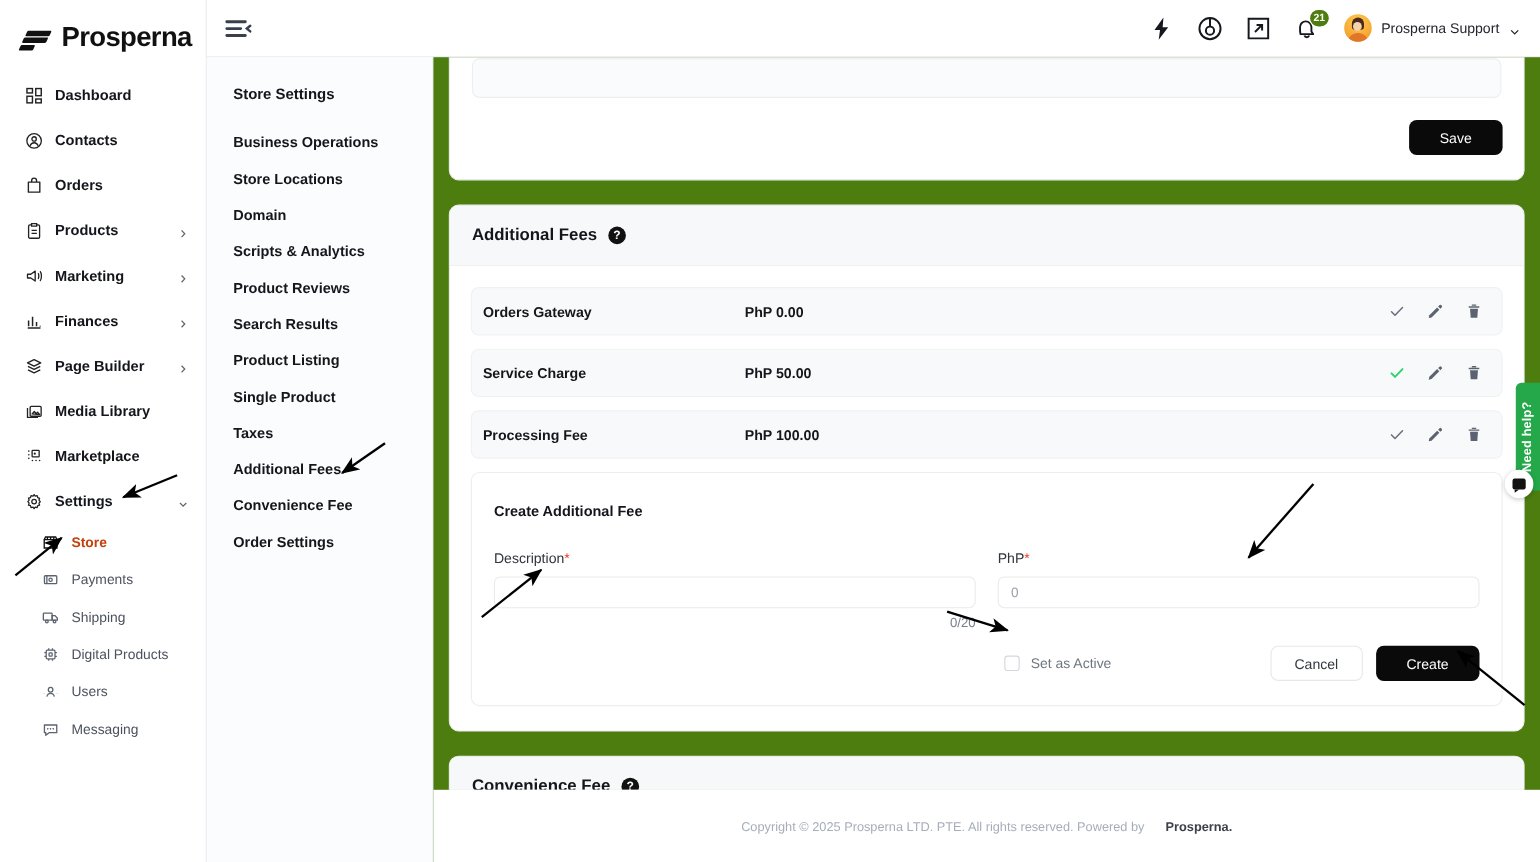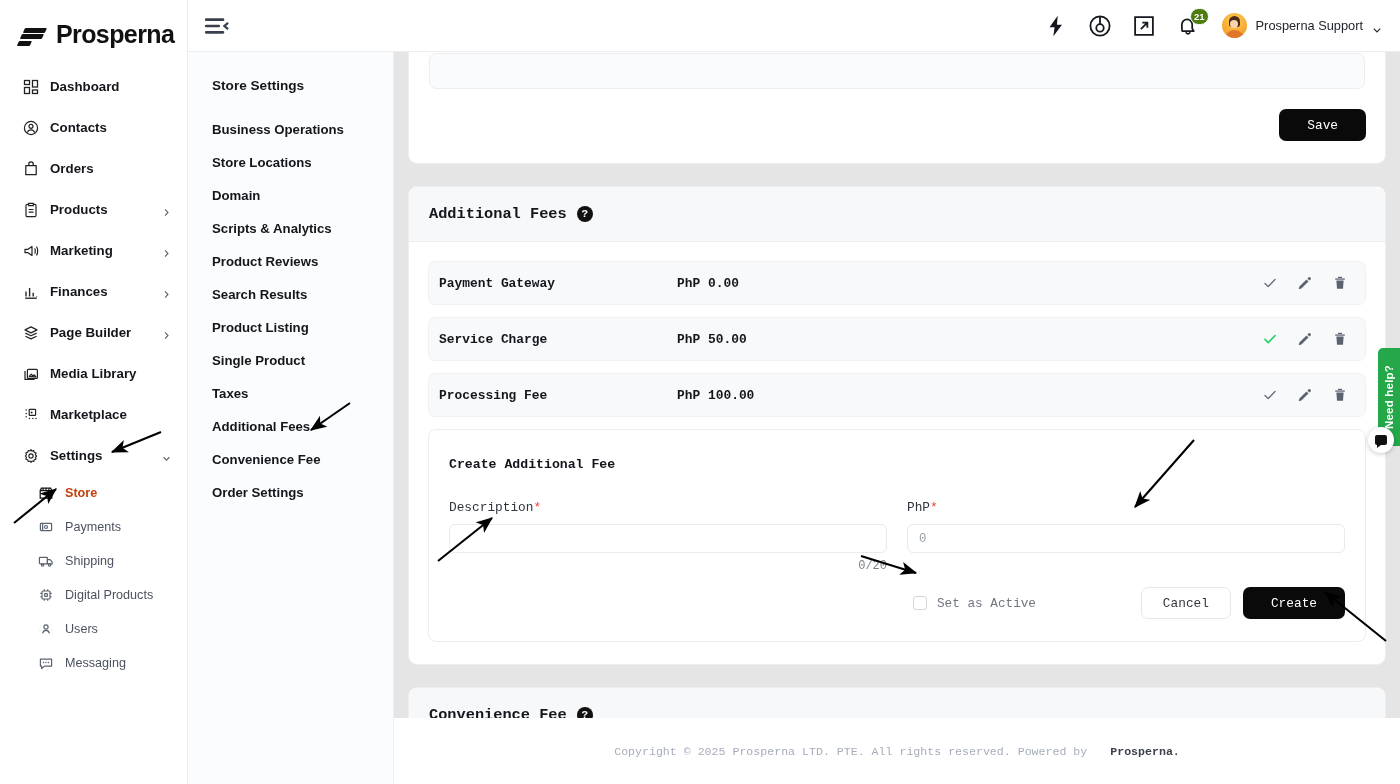--- a/index.html
+++ b/index.html
@@ -76,21 +76,21 @@
     width: 206px; flex: 0 0 206px; background: #fbfcfd; border-right: 1px solid #eceef2;
     padding: 26px 0 0 0; height: 100%;
   }
   .subnav-title { font-size: 13.6px; font-weight: 700; color: #14161c; padding: 0 0 0 24px; margin-bottom: 20px; }
   .subnav-item {
     font-size: 13.2px; font-weight: 700; color: #14161c; padding: 0 0 0 24px;
     height: 33px; display: flex; align-items: center; cursor: pointer; white-space: nowrap;
   }
 
   
-  .main { flex: 1; min-width: 0; background: #e5e5e5; display: flex; flex-direction: column; position: relative; font-family: Liberation Mono, monospace; }
+  .main { flex: 1; min-width: 0; background: #4d7c0f; display: flex; flex-direction: column; position: relative; }
   .main-scroll { flex: 1; padding: 0 14px; overflow: hidden; }
 
   .card { background: #fff; border: 1px solid #eceef0; border-radius: 9px; margin-bottom: 22px; }
   .card-top-partial { margin-top: -46px; }
   .ghost-field { height: 36px; margin: 0 20px; border: 1px solid #edeef0; border-radius: 7px; background: #fafbfc; }
   .card-actions { display: flex; justify-content: flex-end; padding: 20px 19px 22px 19px; }
 
   .btn { border: none; border-radius: 7px; font-size: 12.8px; cursor: pointer; font-family: inherit; }
   .btn-dark { background: #0a0a0a; color: #fff; height: 32px; padding: 0 28px; font-weight: 400; }
   .btn-light { background: #fff; color: #33363d; height: 32px; padding: 0 21px; border: 1px solid #e6e8eb; }
@@ -449,21 +449,21 @@
           </div>
 
           <div class="card">
             <div class="section-head">
               <span class="section-title">Additional Fees</span>
               <span class="help-dot">?</span>
             </div>
             <div class="section-body">
 
               <div class="fee-row">
-                <div class="fee-name">Payment Gateway</div>
+                <div class="fee-name">Orders Gateway</div>
                 <div class="fee-amount">PhP 0.00</div>
                 <div class="fee-acts">
                   <span class="act">
                       <svg width="16" height="16" viewBox="0 0 16 16" fill="none" stroke="#6a717d" stroke-width="1.4" stroke-linecap="round" stroke-linejoin="round">
                         <path d="M3 8.4l3.2 3.2L13 4.6"></path>
                       </svg>
                     </span>
                   <span class="act">
                       <svg width="16" height="16" viewBox="0 0 16 16" fill="#5b6370">
                         <path d="M2.4 11.6l7.1-7.1 2 2-7.1 7.1-2.6.6z"></path>

